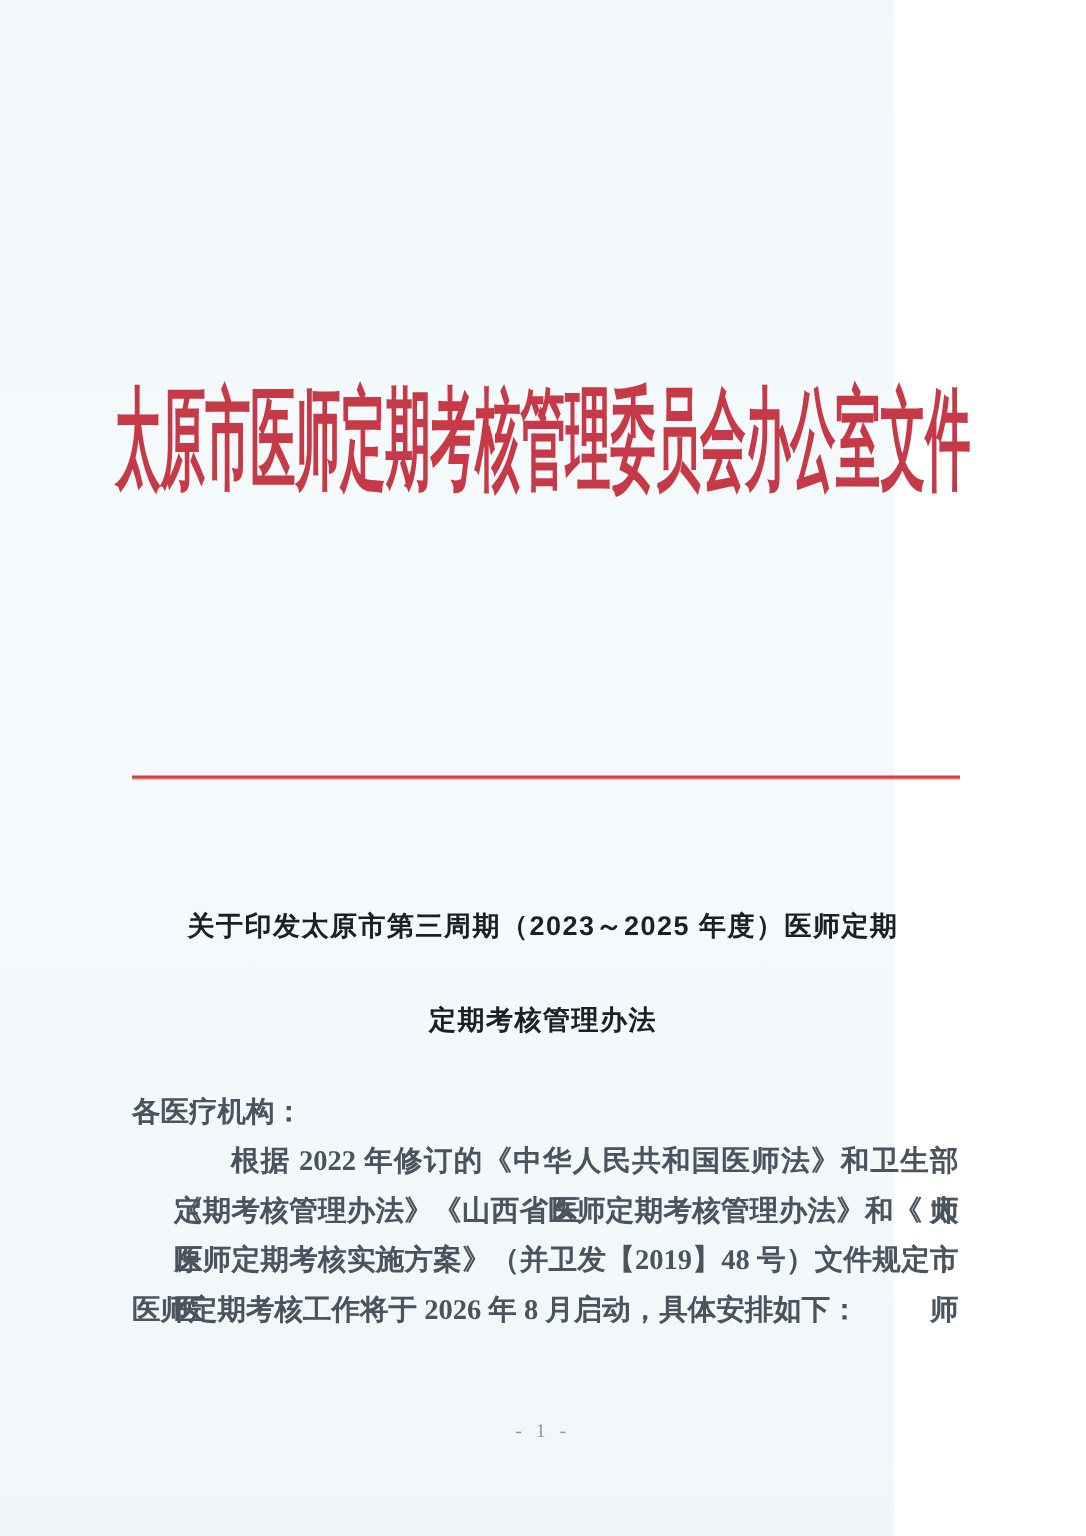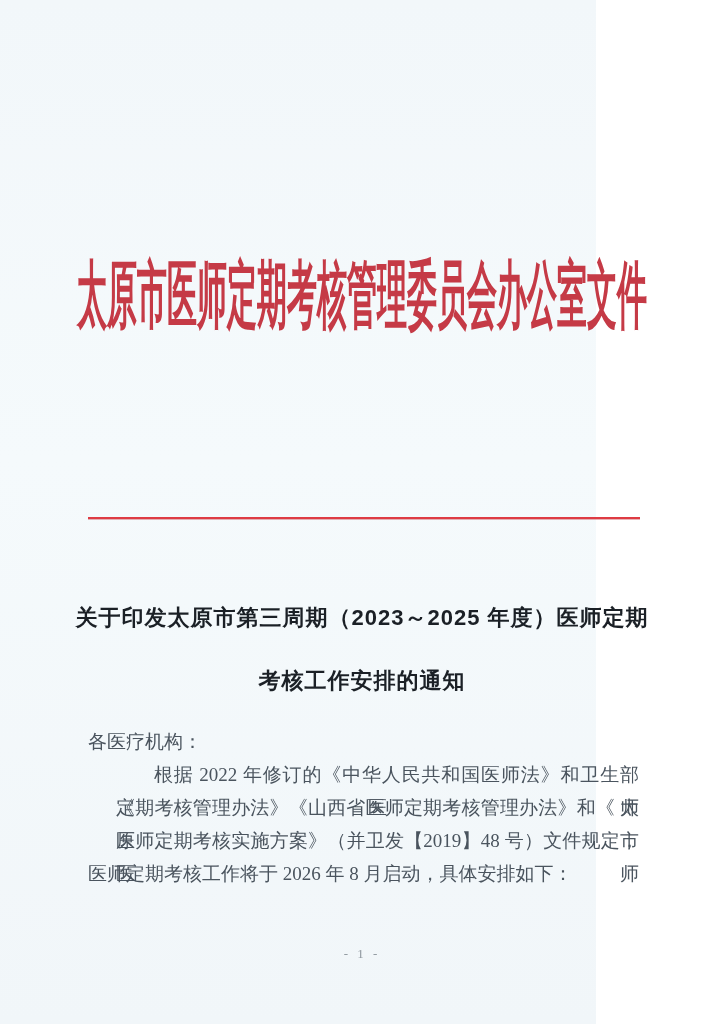--- a/index.html
+++ b/index.html
@@ -57,39 +57,40 @@
   }
   
   .doc-title {
     position: absolute;
     top: 586px;
     left: 0;
     width: 724px;
     text-align: center;
     font-family: "Liberation Sans", "DejaVu Sans", sans-serif;
     font-weight: 700;
-    font-size: 22px;
+    font-size: 18px;
     line-height: 63px;
     letter-spacing: 1px;
     color: #1b2026;
   }
   
   .body-text {
     position: absolute;
     top: 725px;
     left: 88px;
     width: 551px;
     font-size: 19px;
     line-height: 33px;
     color: #4a545e;
   }
   .body-text .line {
     height: 33px;
     overflow: visible;
     white-space: nowrap;
+    font-weight: bold;
   }
   .body-text .line.j {
     white-space: normal;
     text-align: justify;
     text-align-last: justify;
     margin-left: 28px;
   }
   .body-text .line.indent {
     text-indent: 38px;
   }
@@ -110,21 +111,21 @@
 
 <div class="page">
 
   <div class="red-header">太原市医师定期考核管理委员会办公室文件</div>
 
 
   <div class="red-rule"></div>
 
   <div class="doc-title">
     <div>关于印发太原市第三周期（2023～2025 年度）医师定期</div>
-    <div>考核工作安排的通知</div>
+    <div>定期考核管理办法</div>
   </div>
 
   <div class="body-text">
     <div class="line">各医疗机构：</div>
     <div class="line j indent">根据 2022 年修订的《中华人民共和国医师法》和卫生部《医师</div>
     <div class="line j">定期考核管理办法》《山西省医师定期考核管理办法》和《 太原市</div>
     <div class="line j">医师定期考核实施方案》（并卫发【2019】48 号）文件规定，医师</div>
     <div class="line">医师定期考核工作将于 2026 年 8 月启动，具体安排如下：</div>
   </div>
 

